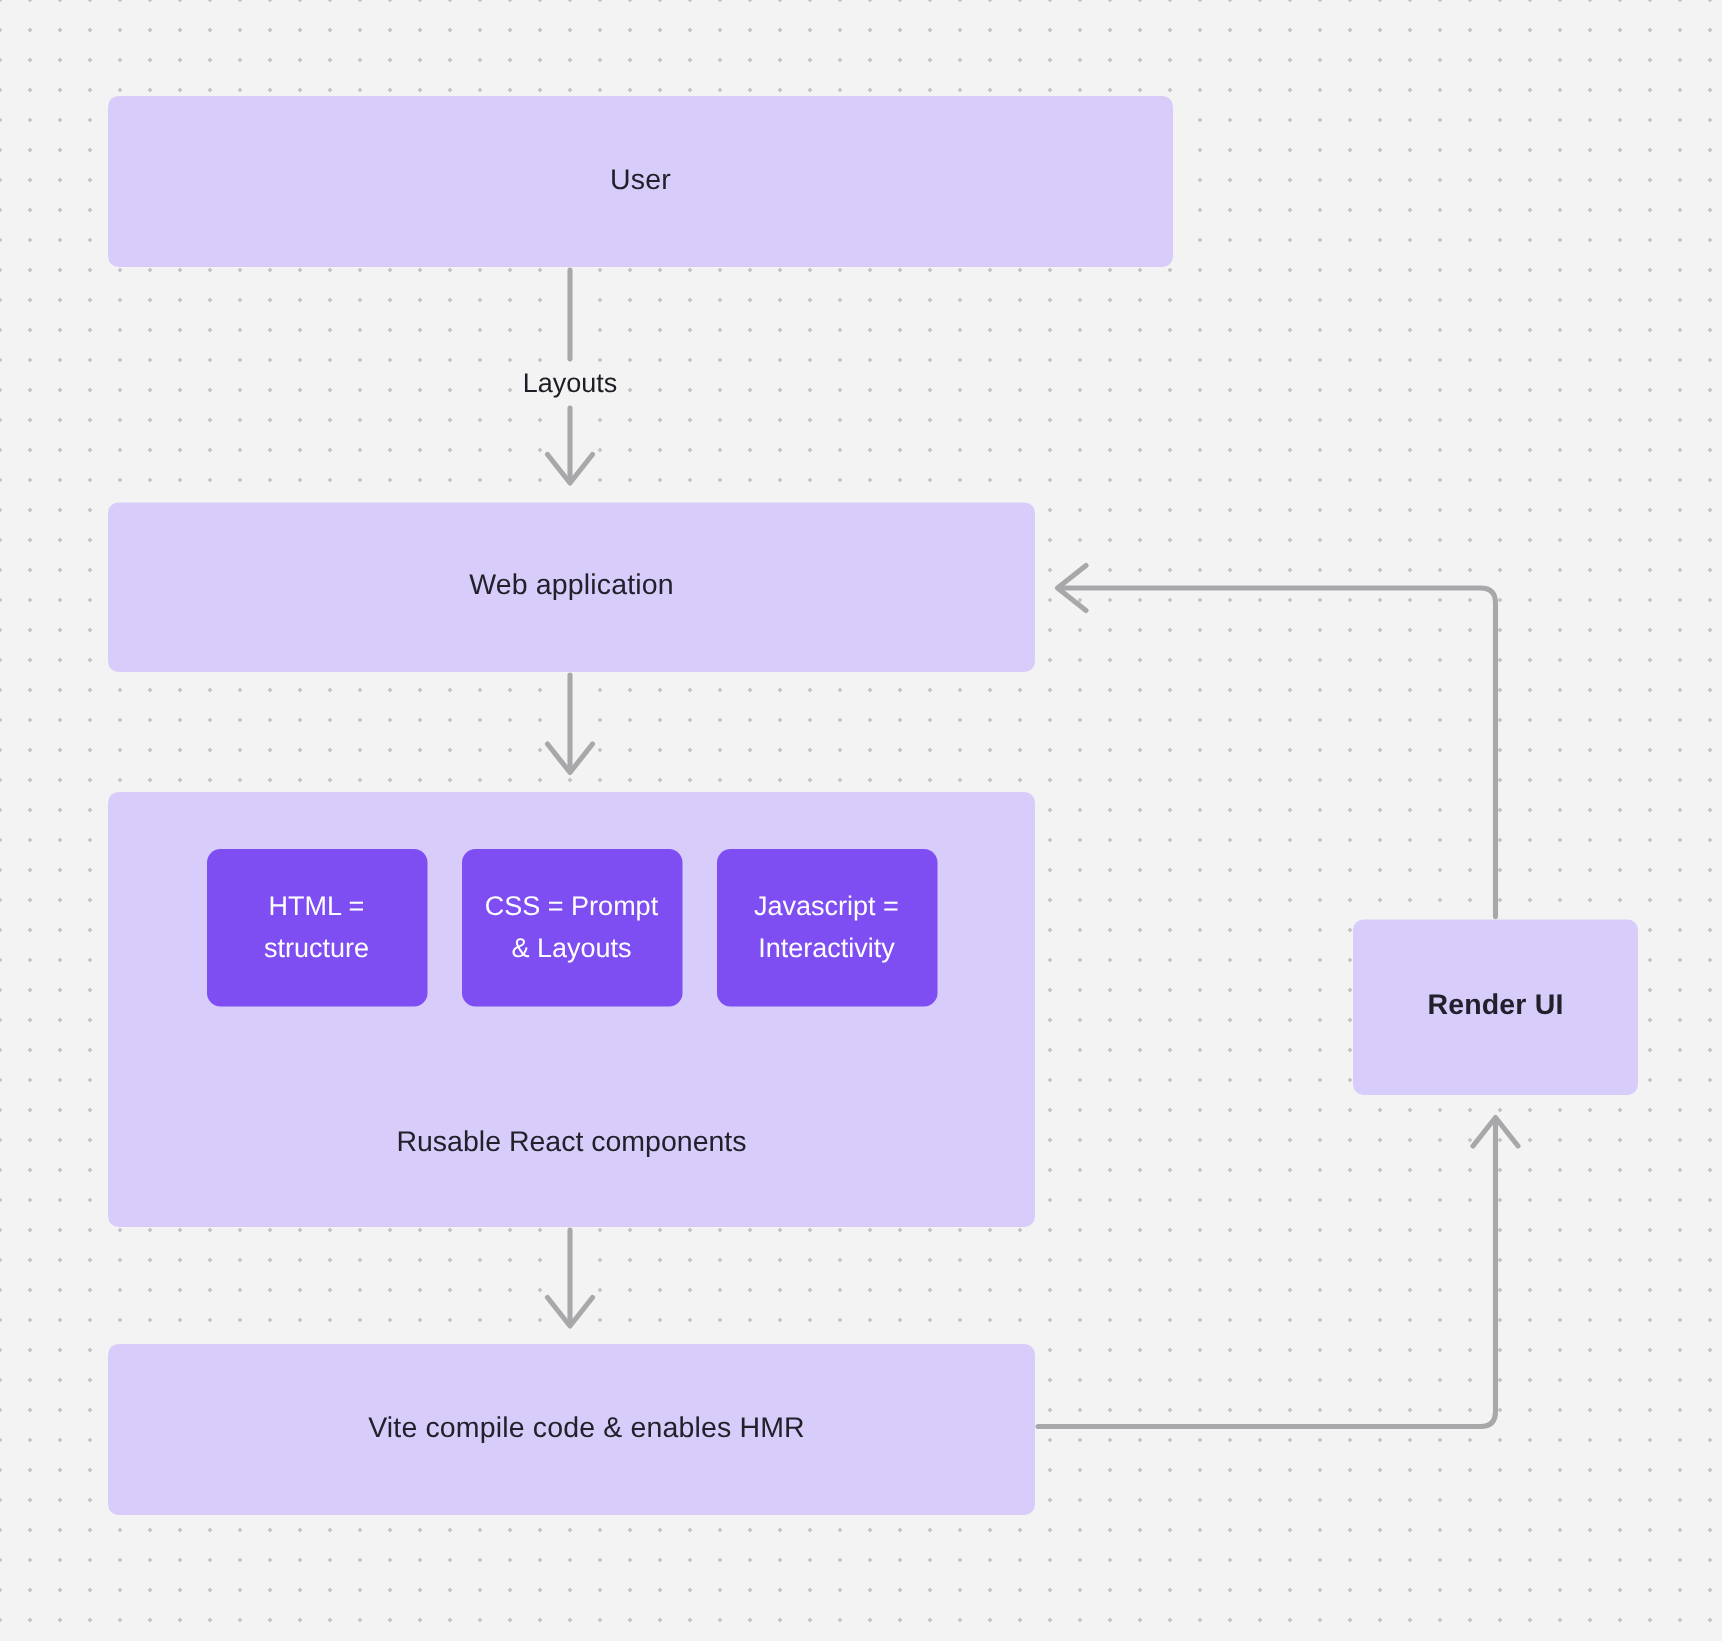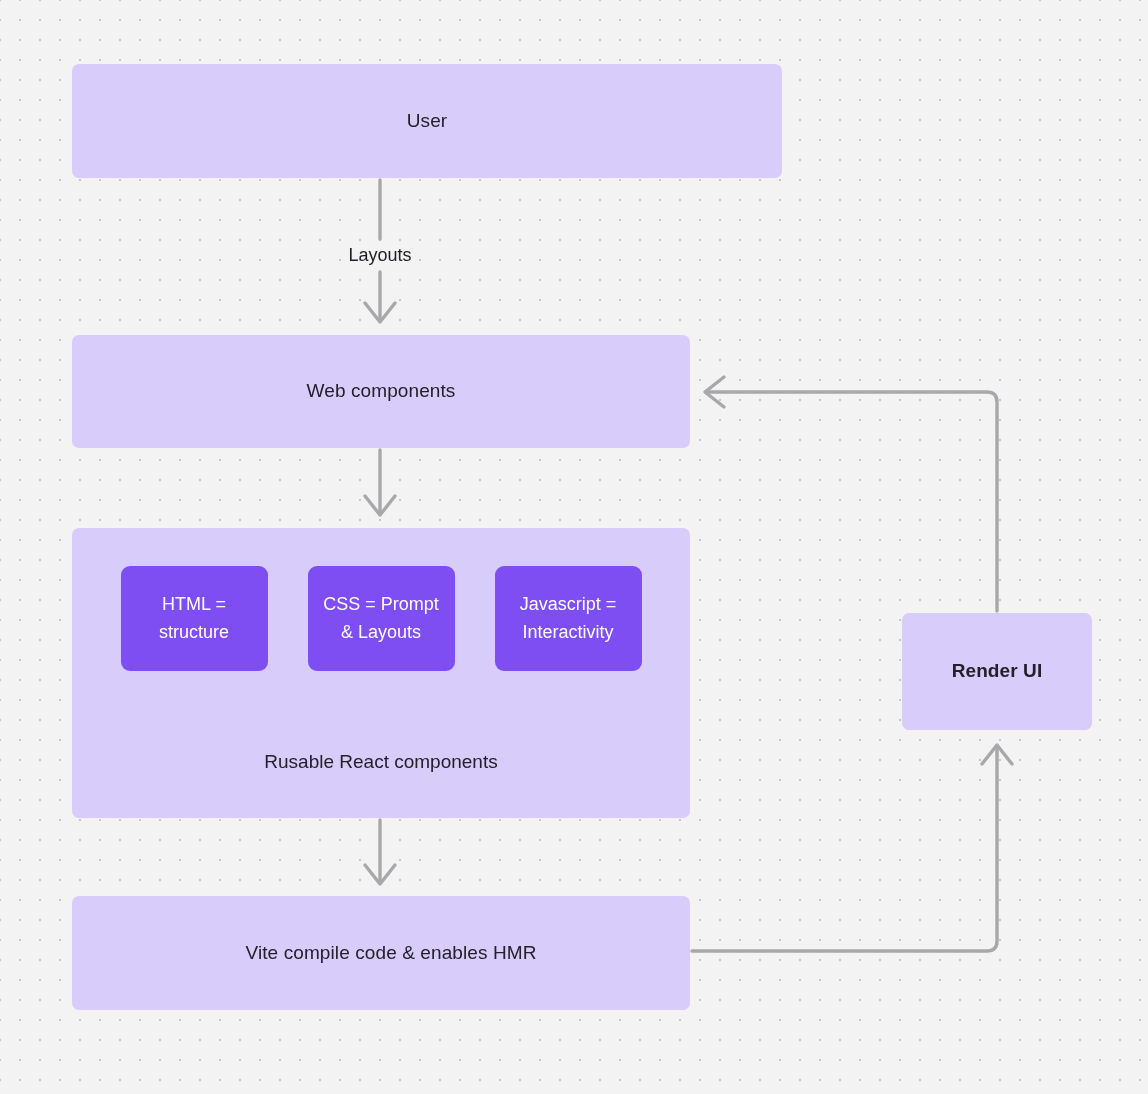--- a/index.html
+++ b/index.html
@@ -55,21 +55,21 @@
     display: block;
   }
   .chip-row {
     position: absolute;
     left: 0;
     top: 38px;
     width: 618px;
     height: 105px;
     display: flex;
     justify-content: center;
-    gap: 40px;
+    gap: 23px;
   }
   .chip {
     width: 147px;
     height: 105px;
     background: #7e4ef2;
     border-radius: 9px;
     display: flex;
     align-items: center;
     justify-content: center;
   }
@@ -140,21 +140,21 @@
     </g>
   </svg>
 
   <div class="node" id="node-user">
     <span class="node-label">User</span>
   </div>
 
   <div class="edge-label" id="label-prompt">Layouts</div>
 
   <div class="node" id="node-webapp">
-    <span class="node-label">Web components</span>
+    <span class="node-label">Web application</span>
   </div>
 
   <div class="node" id="node-components">
     <div class="chip-row">
 
       <div class="chip">
         <span class="chip-label"><span>HTML =</span><br><span>structure</span></span>
       </div>
 
       <div class="chip">

